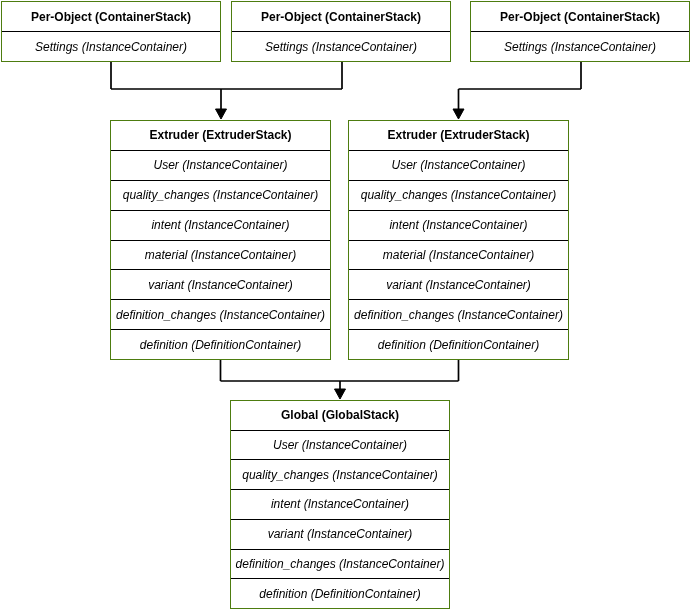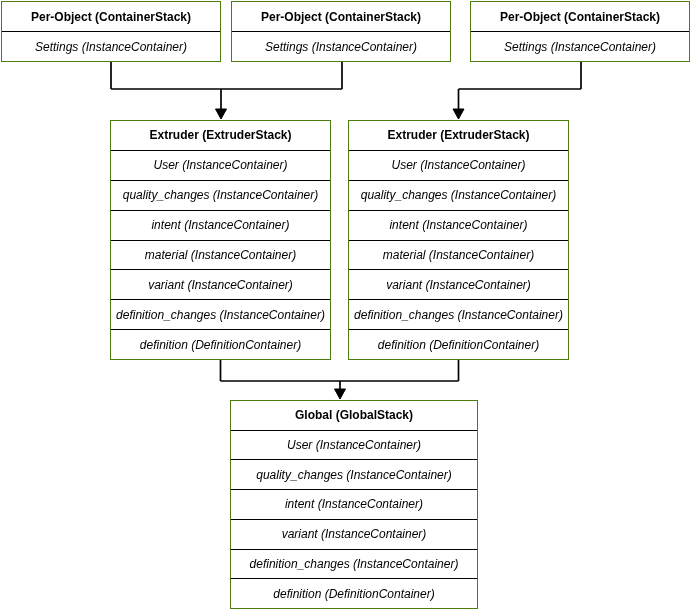--- a/index.html
+++ b/index.html
@@ -38,21 +38,21 @@
   }
   .stack .hdr { font-weight: bold; }
   .stack .row { border-top: 1.5px solid #000000; font-style: italic; }
 
   
   .per-object-1 { left: 1px;   top: 1px;   width: 220px; height: 61px; }
   .per-object-2 { left: 231px; top: 1px;   width: 220px; height: 61px; }
   .per-object-3 { left: 470px; top: 1px;   width: 220px; height: 61px; }
   .extruder-1   { left: 110px; top: 120px; width: 221px; height: 240px; }
   .extruder-2   { left: 348px; top: 120px; width: 221px; height: 240px; }
-  .global-stack { left: 230px; top: 400px; width: 248px; height: 209px; }
+  .global-stack { left: 230px; top: 400px; width: 220px; height: 209px; }
 </style>
 </head>
 <body>
 
 <div class="canvas">
 
   <svg class="connectors" viewBox="0 0 691 611" xmlns="http://www.w3.org/2000/svg">
 
     <path d="M111,62 V89 M342,62 V89 M111,89 H342 M221,89 V111" fill="none" stroke="#000000" stroke-width="1.7"></path>
     <path d="M221,119 L215.5,109 L226.5,109 Z" fill="#000000" stroke="#000000" stroke-width="1"></path>

